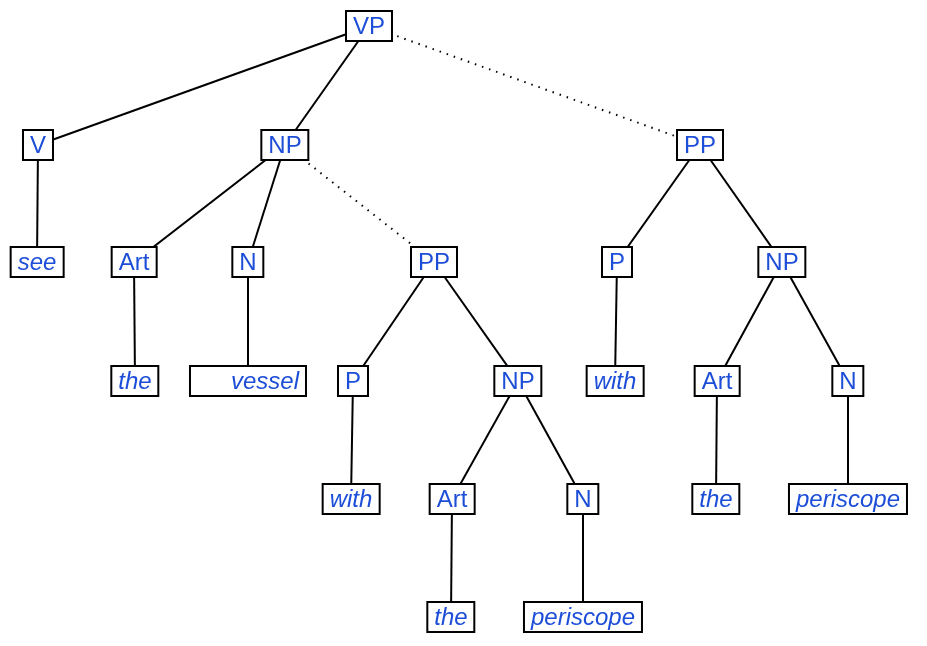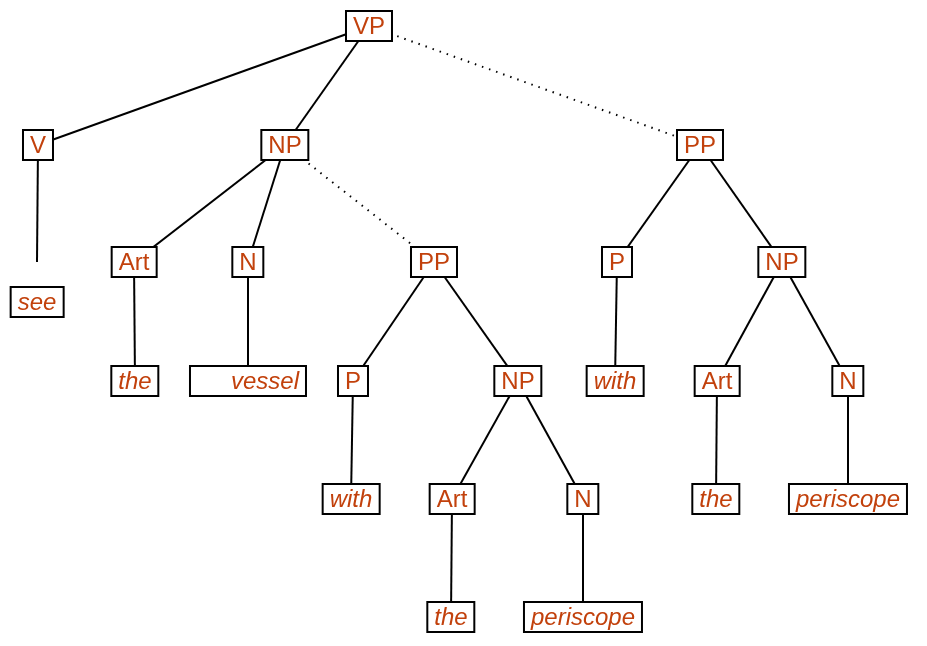--- a/index.html
+++ b/index.html
@@ -32,21 +32,21 @@
     stroke-linecap: butt;
   }
   .node {
     position: absolute;
     transform: translate(-50%, -50%);
     background: #ffffff;
     border: 2px solid #000000;
     padding: 0 6px;
     font-size: 24px;
     line-height: 28px;
-    color: #c2410c;
+    color: #1d4ed8;
     white-space: nowrap;
     text-align: center;
     box-sizing: border-box;
     min-width: 30px;
   }
   .node.terminal {
     font-style: italic;
   }
 </style>
 </head>
@@ -76,21 +76,21 @@
       <line x1="782" y1="262" x2="717" y2="381"></line>
       <line x1="782" y1="262" x2="848" y2="381"></line>
       <line x1="717" y1="381" x2="716" y2="499"></line>
       <line x1="848" y1="381" x2="848" y2="499"></line>
     </svg>
   <div id="nodes-layer">
       <div class="node" style="left: 369px; top: 26px;">VP</div>
       <div class="node" style="left: 38px; top: 145px;">V</div>
       <div class="node" style="left: 285px; top: 145px;">NP</div>
       <div class="node" style="left: 700px; top: 145px;">PP</div>
-      <div class="node terminal" style="left: 37px; top: 262px; margin-top: 40px;">see</div>
+      <div class="node terminal" style="left: 37px; top: 262px;">see</div>
       <div class="node" style="left: 134px; top: 262px;">Art</div>
       <div class="node" style="left: 248px; top: 262px;">N</div>
       <div class="node" style="left: 434px; top: 262px;">PP</div>
       <div class="node" style="left: 617px; top: 262px;">P</div>
       <div class="node" style="left: 782px; top: 262px;">NP</div>
       <div class="node terminal" style="left: 135px; top: 381px;">the</div>
       <div class="node terminal" style="left: 248px; top: 381px; padding-left: 40px;">vessel</div>
       <div class="node" style="left: 353px; top: 381px;">P</div>
       <div class="node" style="left: 518px; top: 381px;">NP</div>
       <div class="node terminal" style="left: 615px; top: 381px;">with</div>

